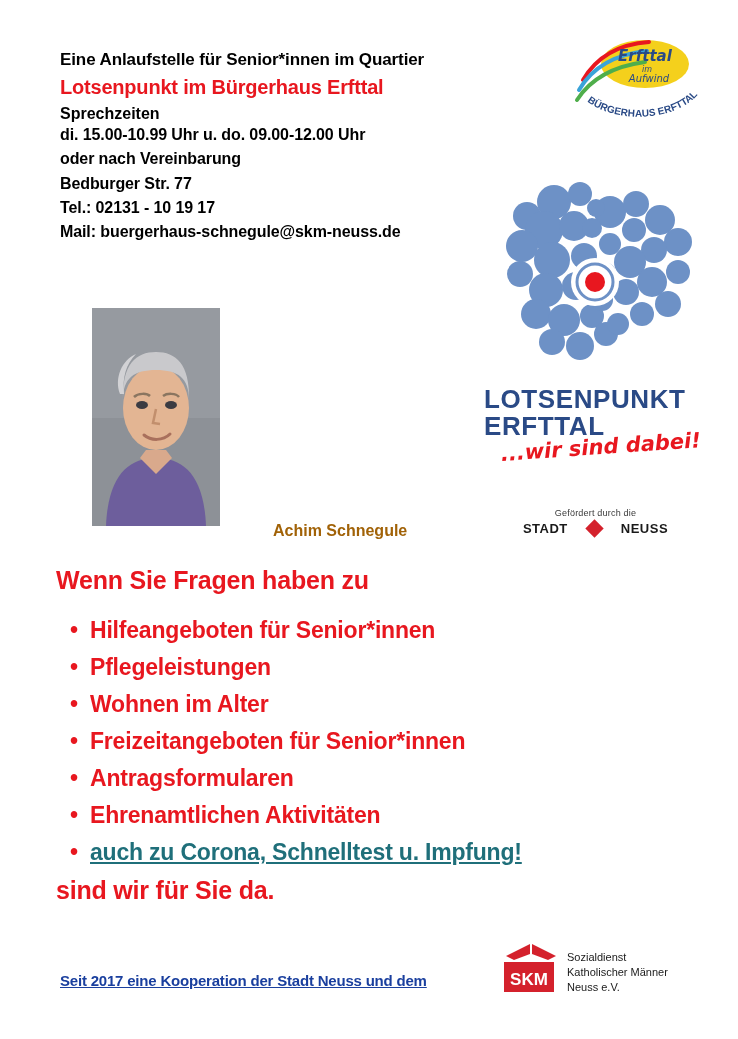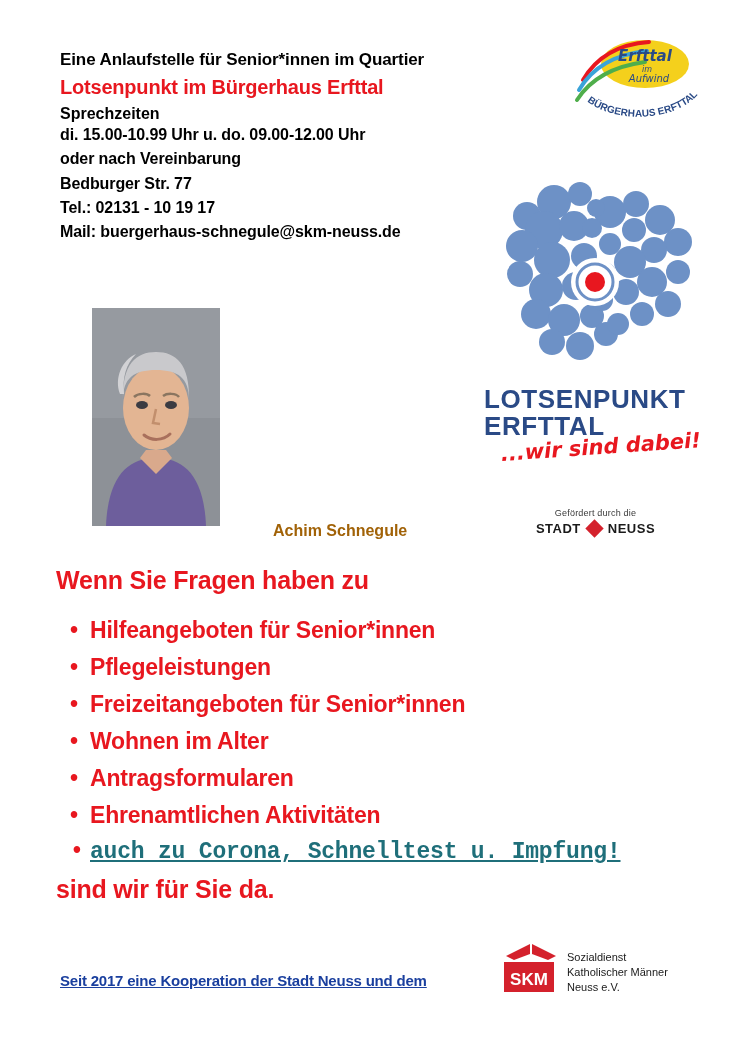--- a/index.html
+++ b/index.html
@@ -120,21 +120,21 @@
   .sponsor-kicker {
     font-size: 9px;
     color: #3a3a3a;
     margin-bottom: 3px;
     letter-spacing: 0.2px;
   }
   .sponsor-row {
     display: flex;
     align-items: center;
     justify-content: center;
-    gap: 7px;
+    gap: 20px;
   }
   .sponsor-word {
     font-size: 13px;
     font-weight: bold;
     color: #1a1a1a;
     letter-spacing: 0.5px;
   }
   .sponsor-diamond {
     width: 13px;
     height: 13px;
@@ -185,21 +185,20 @@
     letter-spacing: -0.2px;
     white-space: nowrap;
   }
   .list-item .bullet {
     display: inline-block;
     width: 20px;
     color: #e8171f;
   }
   .list-item.corona {
     color: #1f6f7a;
-    font-family: Liberation Mono, monospace;
   }
   .list-item.corona .item-text {
     color: #1f6f7a;
     text-decoration: underline;
   }
   .list-closing {
     font-size: 25px;
     font-weight: bold;
     color: #e8171f;
     margin-top: 2px;
@@ -353,24 +352,24 @@
   <div class="list-block">
     <div class="list-heading">Wenn Sie Fragen haben zu</div>
 
     <div class="list-item">
       <span class="bullet">•</span><span class="item-text">Hilfeangeboten für Senior*innen</span>
     </div>
     <div class="list-item">
       <span class="bullet">•</span><span class="item-text">Pflegeleistungen</span>
     </div>
     <div class="list-item">
+      <span class="bullet">•</span><span class="item-text">Wohnen im Alter</span>
+    </div>
+    <div class="list-item">
       <span class="bullet">•</span><span class="item-text">Freizeitangeboten für Senior*innen</span>
-    </div>
-    <div class="list-item">
-      <span class="bullet">•</span><span class="item-text">Wohnen im Alter</span>
     </div>
     <div class="list-item">
       <span class="bullet">•</span><span class="item-text">Antragsformularen</span>
     </div>
     <div class="list-item">
       <span class="bullet">•</span><span class="item-text">Ehrenamtlichen Aktivitäten</span>
     </div>
     <div class="list-item corona">
       <span class="bullet">•</span><span class="item-text">auch zu Corona, Schnelltest u. Impfung!</span>
     </div>

